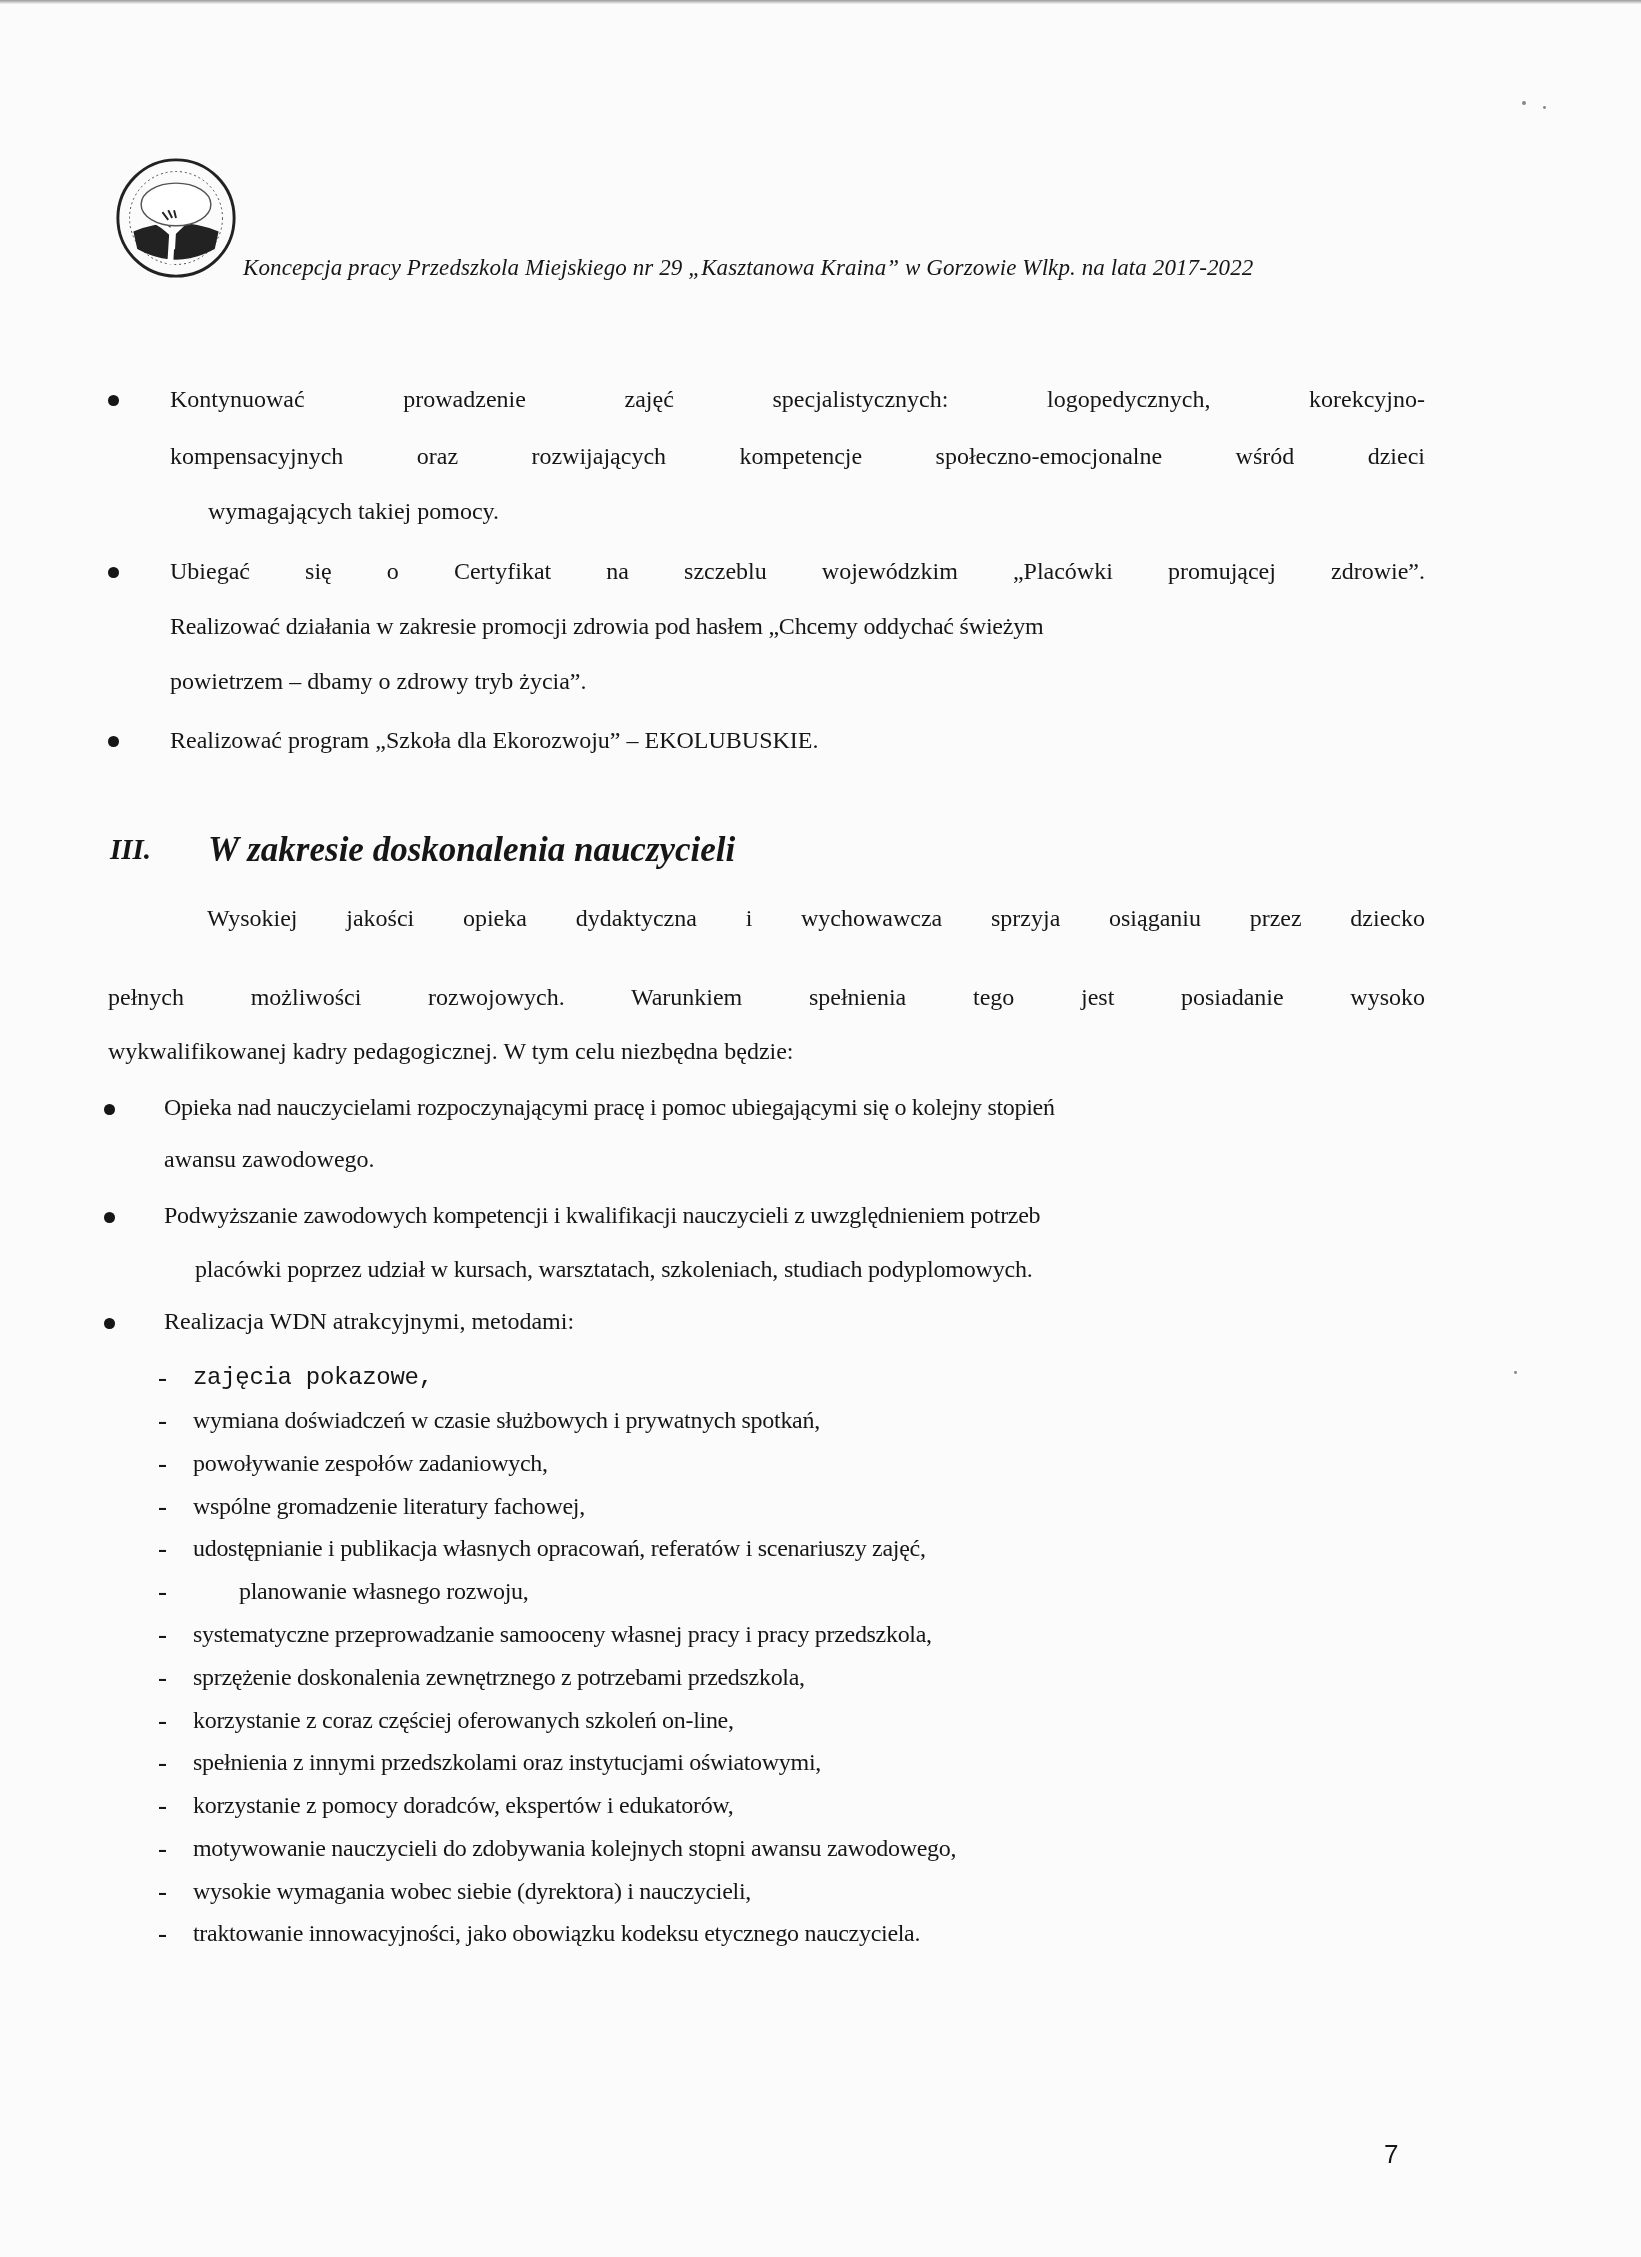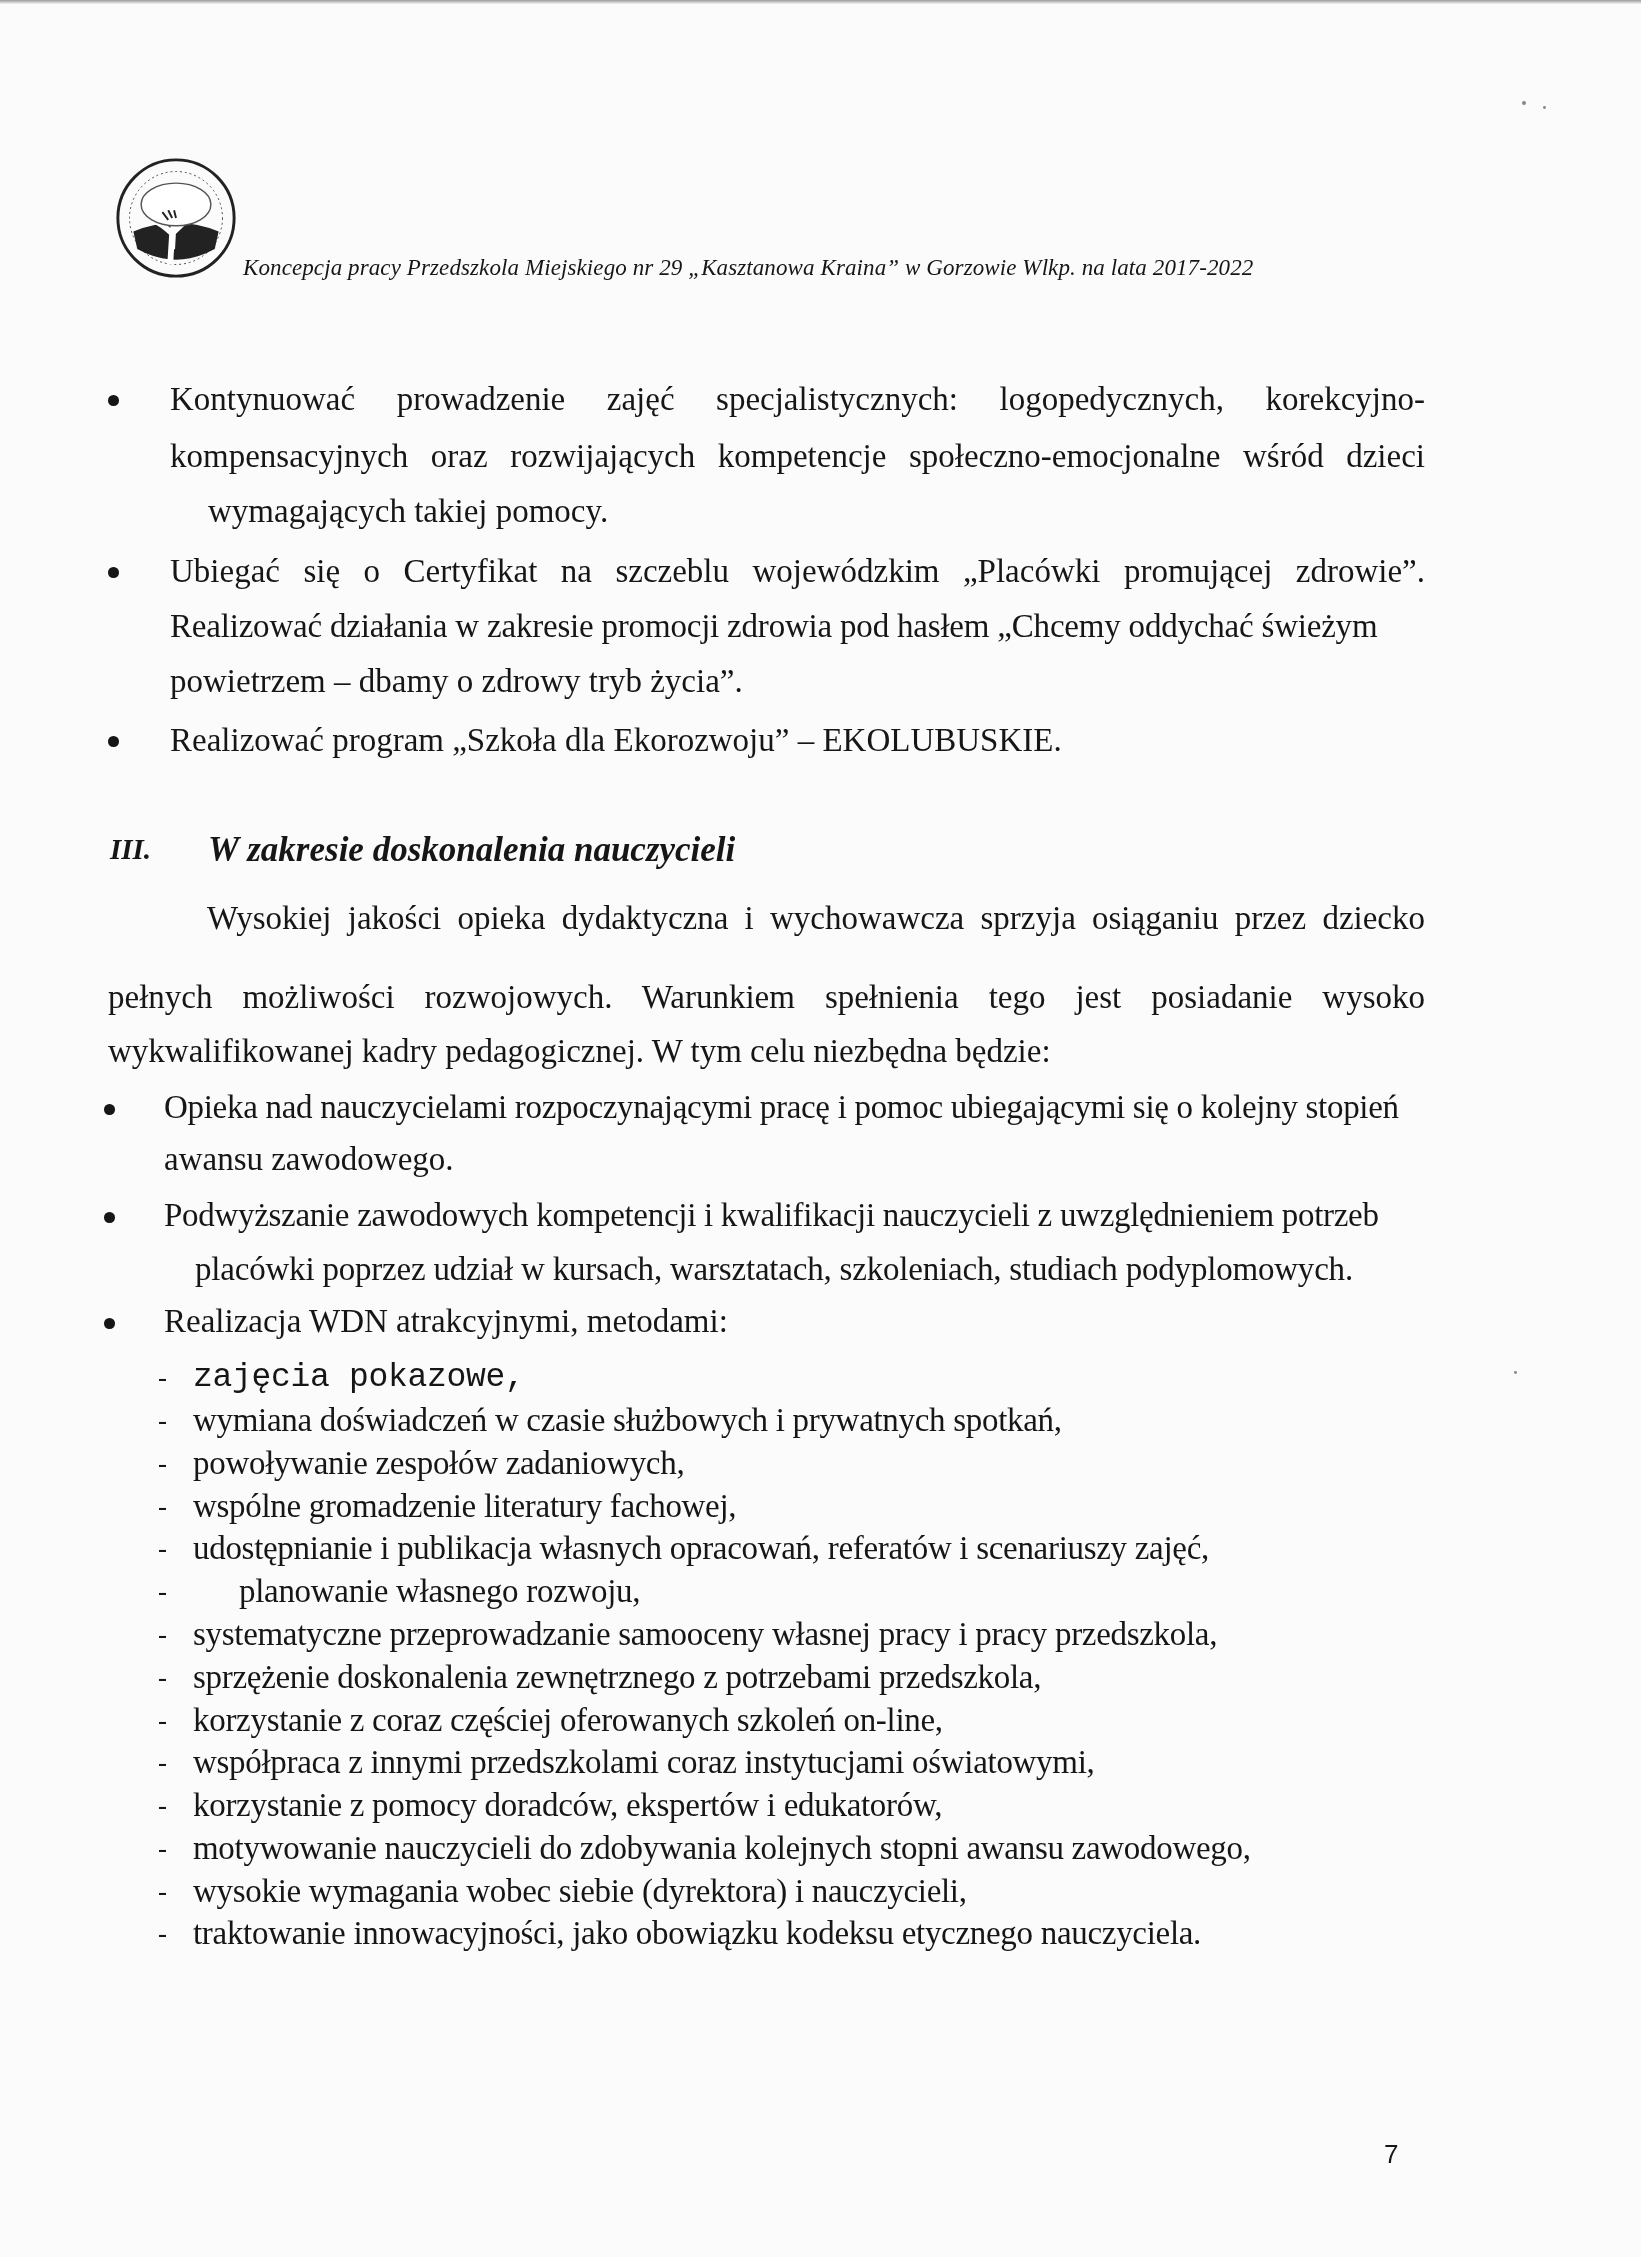--- a/index.html
+++ b/index.html
@@ -10,21 +10,21 @@
     color:#161616;
   }
   .scan-edge-top { position:absolute; left:0; top:0; width:1641px; height:3.9px; background:linear-gradient(#9a9a9a,#f4f4f4); }
   .logo { position:absolute; left:114px; top:156px; width:124px; height:124px; }
   .header {
     position:absolute; left:243px; top:253px; width:1188px;
     font-style:italic; font-size:23px; line-height:29px; white-space:nowrap;
     letter-spacing:0.1px;
   }
   .content { position:absolute; left:0; top:0; width:1641px; }
-  .line { position:absolute; font-size:33px; line-height:33px; white-space:nowrap; }
+  .line { position:absolute; font-size:24px; line-height:33px; white-space:nowrap; }
   .justify { text-align:justify; text-align-last:justify; white-space:normal; }
   .bullet { position:absolute; width:10.6px; height:10.6px; border-radius:50%; background:#161616; }
   .dash { position:absolute; font-size:27px; line-height:33px; }
   .sec-num { position:absolute; left:110px; top:832px; font-size:29px; font-weight:bold; font-style:italic; line-height:35px; }
   .sec-title { position:absolute; left:208px; top:832px; font-size:35px; font-weight:bold; font-style:italic; line-height:35px; white-space:nowrap; }
   .page-num { position:absolute; left:1384px; top:2139px; font-family:"Liberation Sans", sans-serif; font-size:26px; line-height:31px; }
   .speck { position:absolute; background:#888; border-radius:50%; }
 </style>
 </head>
 <body>
@@ -93,21 +93,21 @@
     <div class="line" style="left: 193px; top: 1532px; letter-spacing: -0.3px;">udostępnianie i publikacja własnych  opracowań, referatów i scenariuszy zajęć,</div>
     <span class="dash" style="left: 158px; top: 1575px;">-</span>
     <div class="line" style="left: 193px; top: 1575px; letter-spacing: -0.3px; margin-left: 46px;">planowanie własnego rozwoju,</div>
     <span class="dash" style="left: 158px; top: 1618px;">-</span>
     <div class="line" style="left: 193px; top: 1618px; letter-spacing: -0.3px;">systematyczne przeprowadzanie samooceny własnej pracy i pracy przedszkola,</div>
     <span class="dash" style="left: 158px; top: 1661px;">-</span>
     <div class="line" style="left: 193px; top: 1661px; letter-spacing: -0.3px;">sprzężenie doskonalenia zewnętrznego z potrzebami przedszkola,</div>
     <span class="dash" style="left: 158px; top: 1704px;">-</span>
     <div class="line" style="left: 193px; top: 1704px; letter-spacing: -0.3px;">korzystanie z coraz częściej oferowanych szkoleń on-line,</div>
     <span class="dash" style="left: 158px; top: 1746px;">-</span>
-    <div class="line" style="left: 193px; top: 1746px; letter-spacing: -0.3px;">współpraca z innymi przedszkolami coraz instytucjami oświatowymi,</div>
+    <div class="line" style="left: 193px; top: 1746px; letter-spacing: -0.3px;">spełnienia z innymi przedszkolami oraz instytucjami oświatowymi,</div>
     <span class="dash" style="left: 158px; top: 1789px;">-</span>
     <div class="line" style="left: 193px; top: 1789px; letter-spacing: -0.3px;">korzystanie z pomocy doradców, ekspertów i edukatorów,</div>
     <span class="dash" style="left: 158px; top: 1832px;">-</span>
     <div class="line" style="left: 193px; top: 1832px; letter-spacing: -0.3px;">motywowanie nauczycieli do zdobywania kolejnych stopni awansu zawodowego,</div>
     <span class="dash" style="left: 158px; top: 1875px;">-</span>
     <div class="line" style="left: 193px; top: 1875px; letter-spacing: -0.3px;">wysokie wymagania wobec siebie (dyrektora) i nauczycieli,</div>
     <span class="dash" style="left: 158px; top: 1917px;">-</span>
     <div class="line" style="left: 193px; top: 1917px; letter-spacing: -0.3px;">traktowanie innowacyjności, jako obowiązku kodeksu etycznego nauczyciela.</div>
   </div>
 

